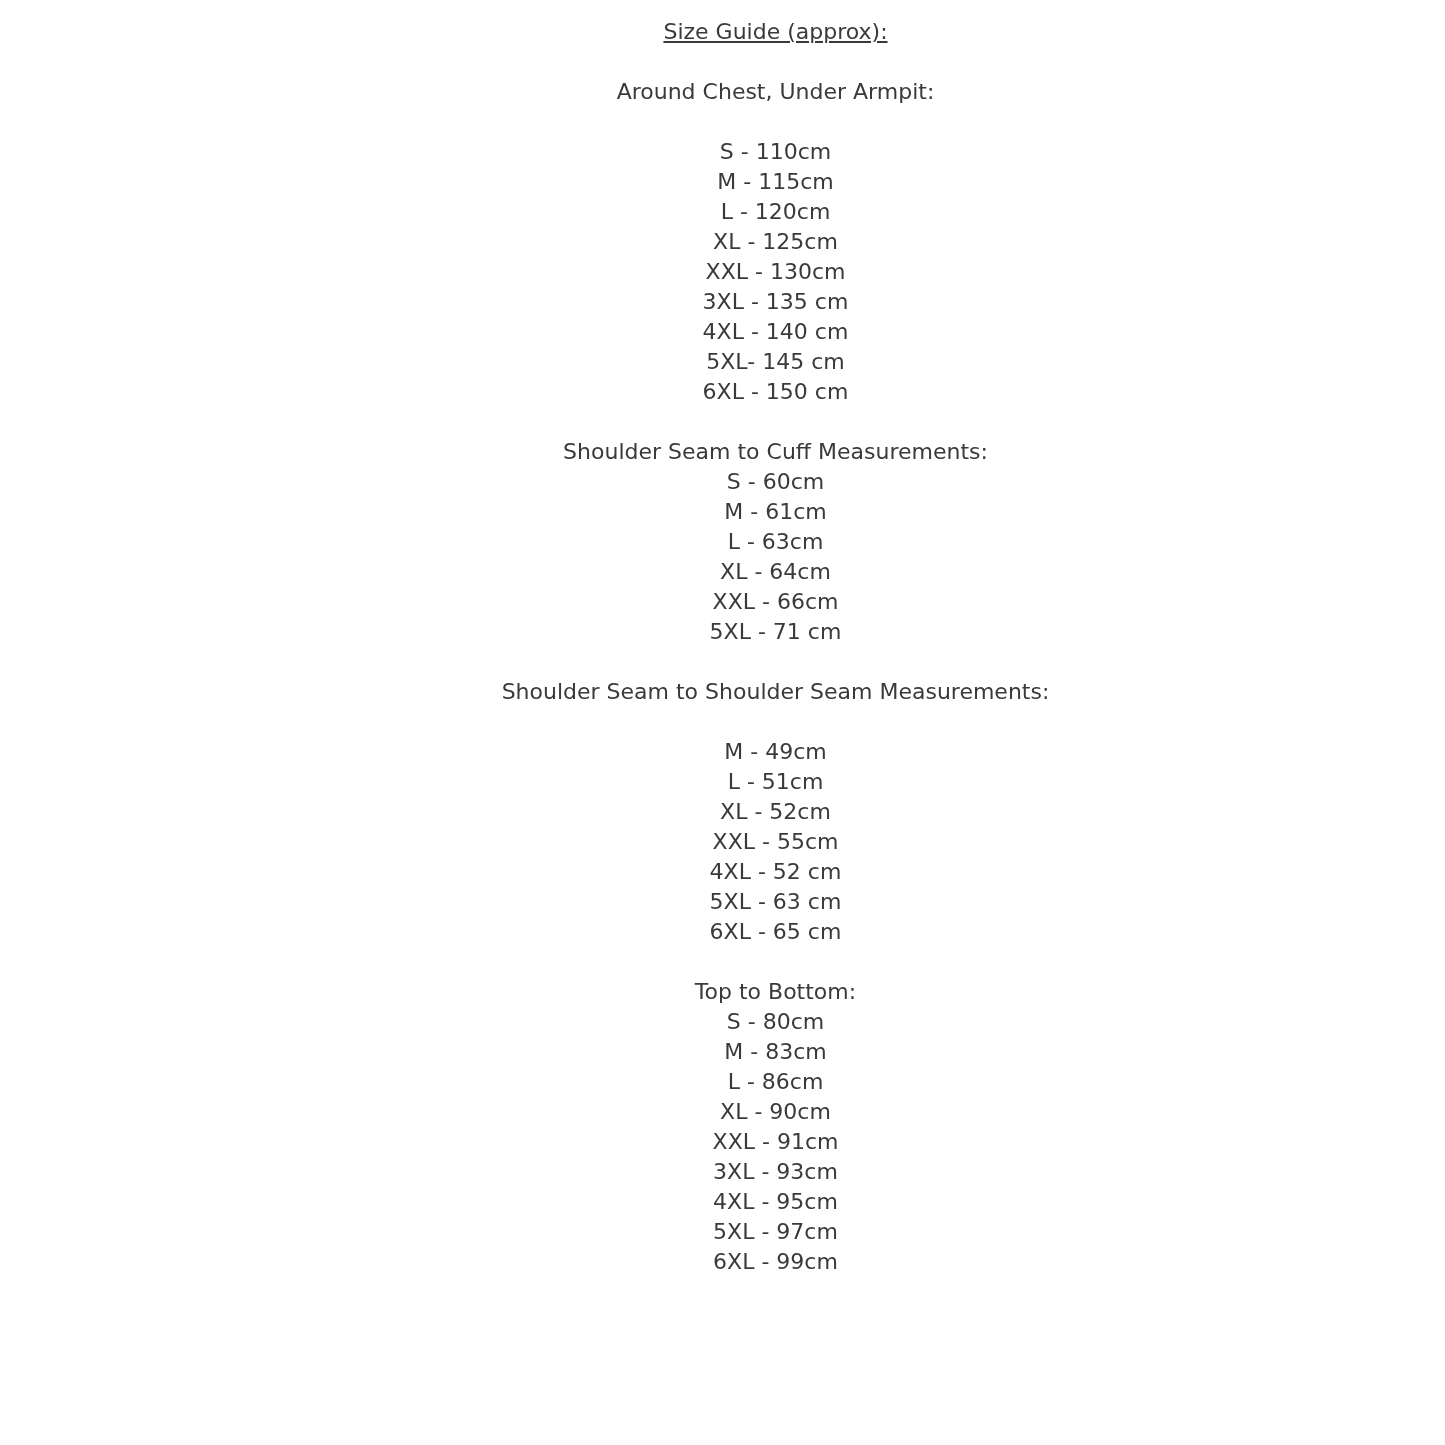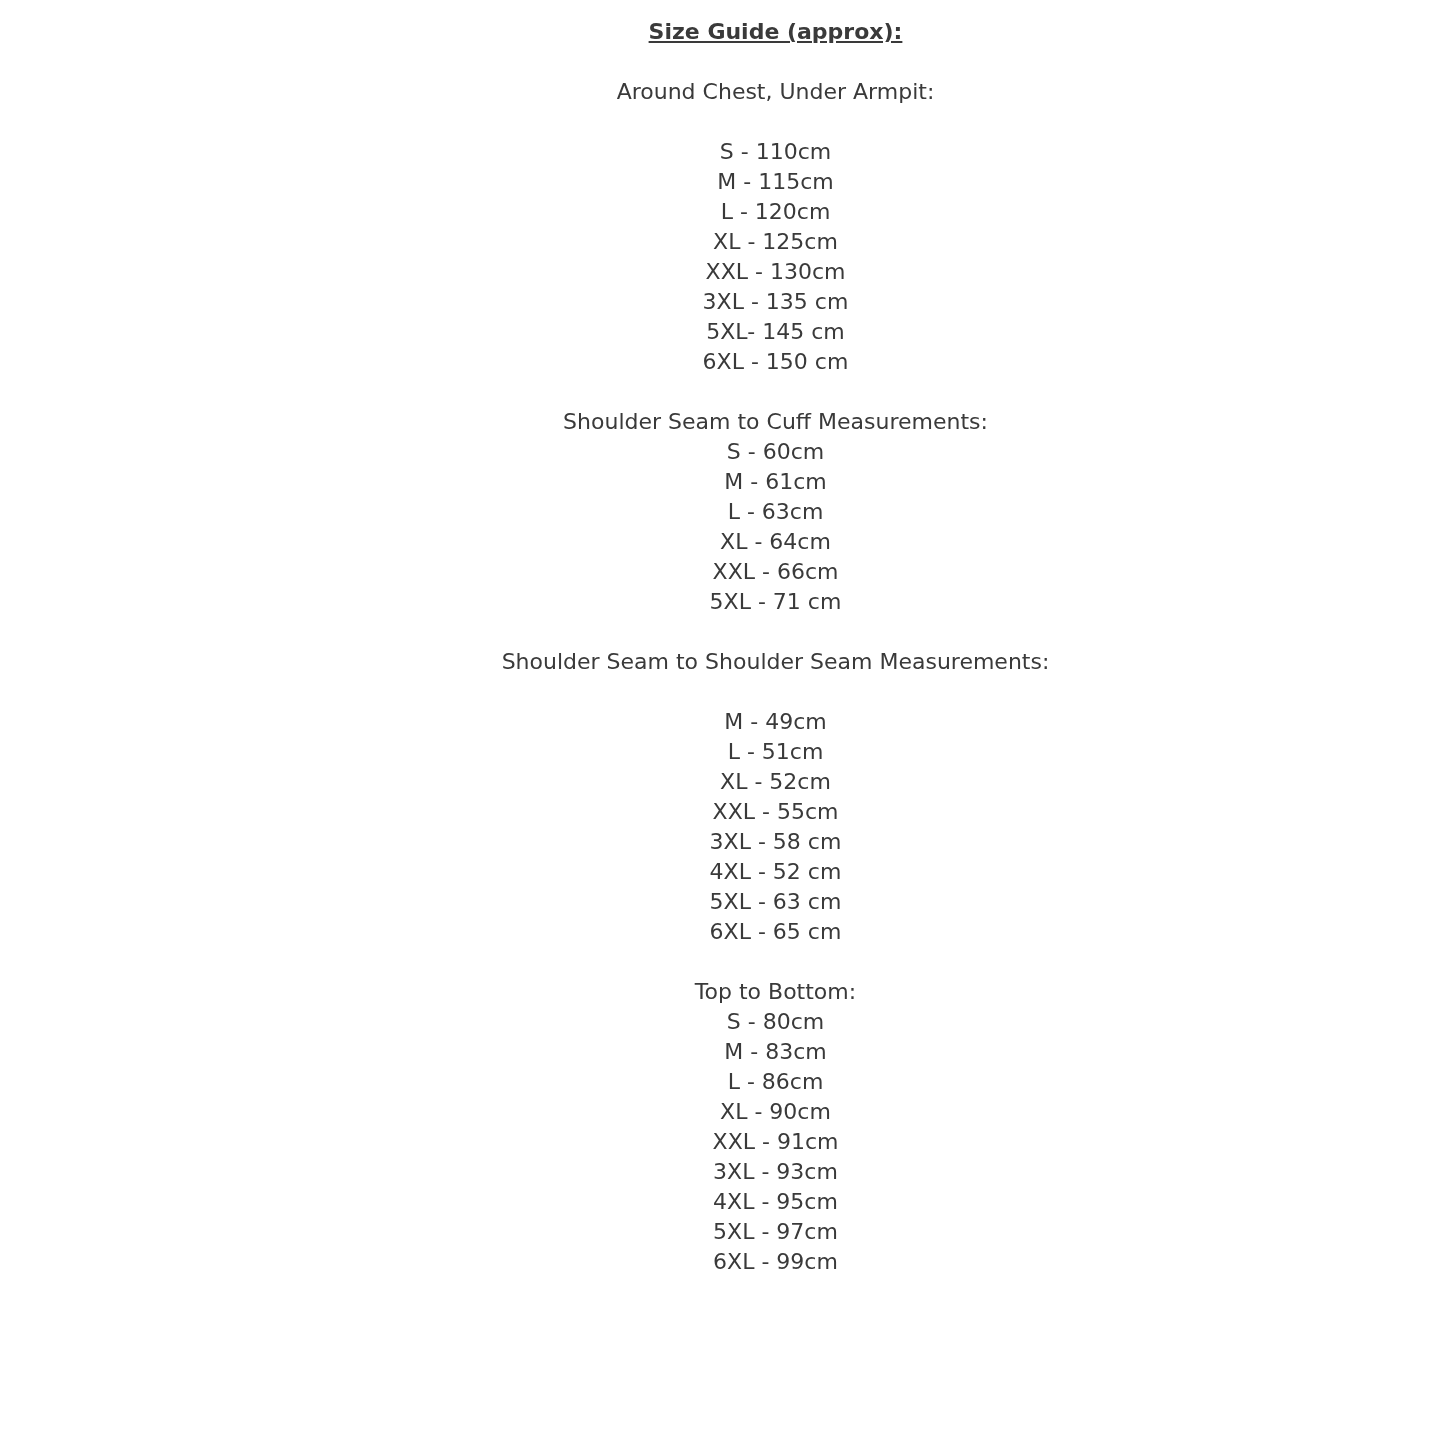--- a/index.html
+++ b/index.html
@@ -23,59 +23,58 @@
     line-height: 30px;
     font-size: 22px;
     color: #3a3a3a;
     white-space: pre;
   }
   .line.blank {
     
   }
   .title {
     text-decoration: underline;
-    font-weight: bold;
   }
 </style>
 </head>
 <body>
 
 <div class="page">
 
   <div class="line title">Size Guide (approx):</div>
   <div class="line blank"></div>
 
   <div class="line heading">Around Chest, Under Armpit:</div>
   <div class="line blank"></div>
   <div class="line">S - 110cm</div>
   <div class="line">M - 115cm</div>
   <div class="line">L - 120cm</div>
   <div class="line">XL - 125cm</div>
   <div class="line">XXL - 130cm</div>
   <div class="line">3XL - 135 cm</div>
+  <div class="line">4XL - 140 cm</div>
   <div class="line">5XL- 145 cm</div>
   <div class="line">6XL - 150 cm</div>
   <div class="line blank"></div>
 
   <div class="line heading">Shoulder Seam to Cuff Measurements:</div>
   <div class="line">S - 60cm</div>
   <div class="line">M - 61cm</div>
   <div class="line">L - 63cm</div>
   <div class="line">XL - 64cm</div>
   <div class="line">XXL - 66cm</div>
   <div class="line">5XL - 71 cm</div>
   <div class="line blank"></div>
 
   <div class="line heading">Shoulder Seam to Shoulder Seam Measurements:</div>
   <div class="line blank"></div>
   <div class="line">M - 49cm</div>
   <div class="line">L - 51cm</div>
   <div class="line">XL - 52cm</div>
   <div class="line">XXL - 55cm</div>
-  <div class="line">3XL - 58 cm</div>
   <div class="line">4XL - 52 cm</div>
   <div class="line">5XL - 63 cm</div>
   <div class="line">6XL - 65 cm</div>
   <div class="line blank"></div>
 
   <div class="line heading">Top to Bottom:</div>
   <div class="line">S - 80cm</div>
   <div class="line">M - 83cm</div>
   <div class="line">L - 86cm</div>
   <div class="line">XL - 90cm</div>

